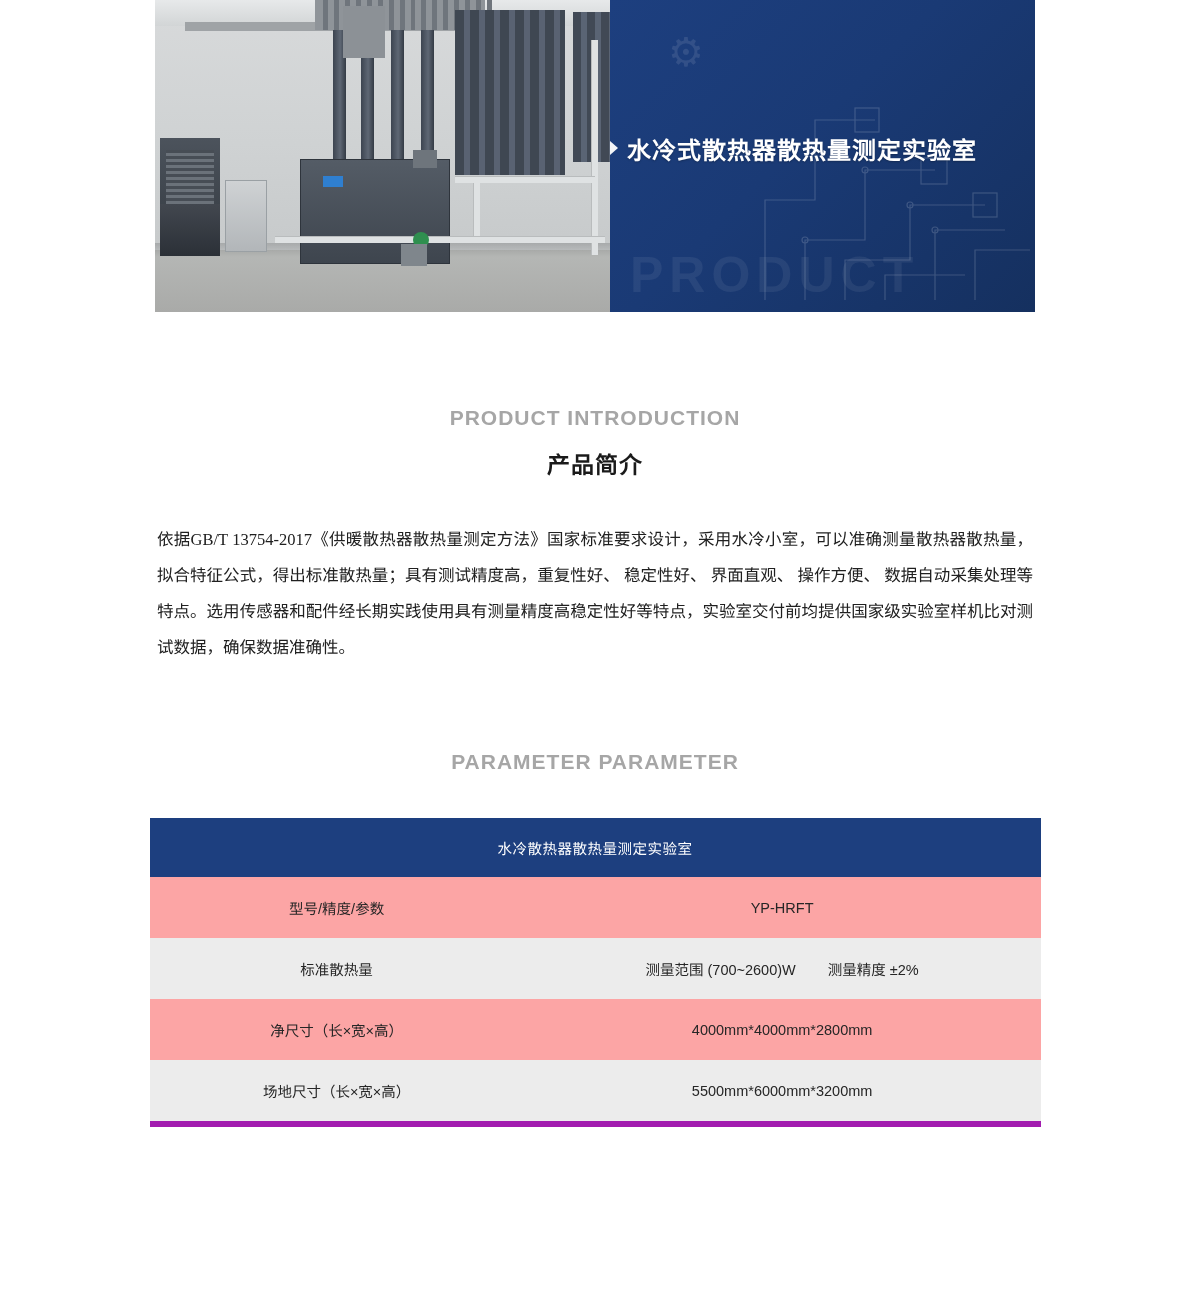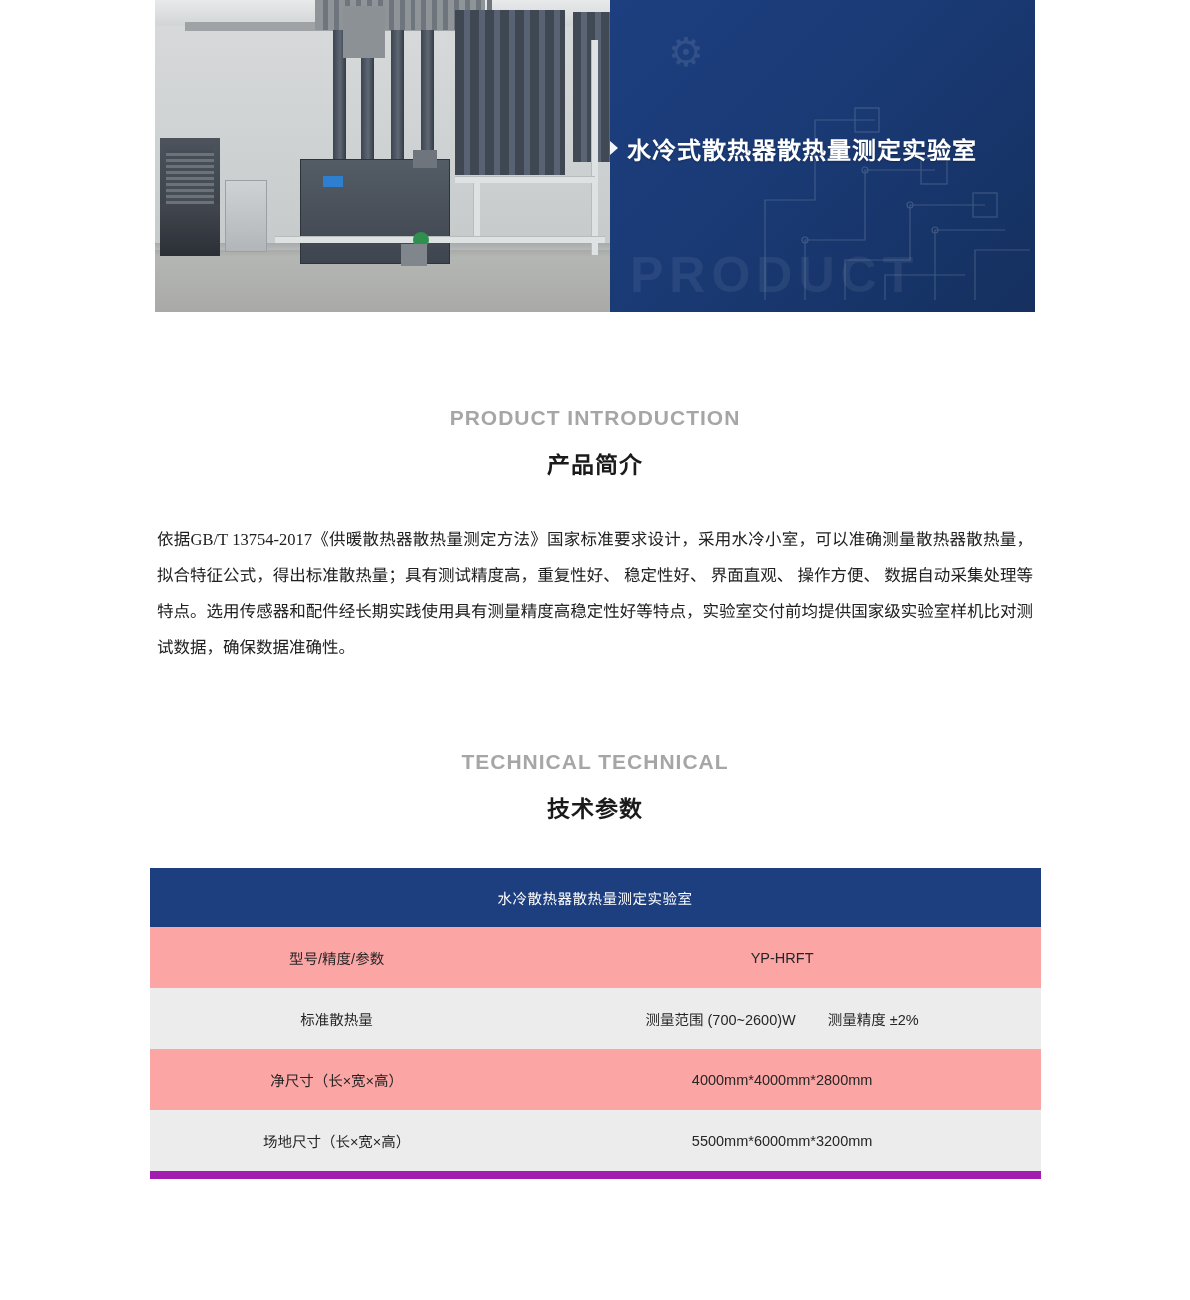--- a/index.html
+++ b/index.html
@@ -197,21 +197,21 @@
     line-height: 36px;
     color: #202020;
     text-align: justify;
     text-justify: inter-ideograph;
   }
 
   
   .table-wrap {
     width: 891px;
     margin: 44px auto 0 auto;
-    border-bottom: 8px solid #a21caf;
+    border-bottom: 6px solid #a21caf;
   }
   table.spec {
     width: 100%;
     border-collapse: collapse;
     table-layout: fixed;
   }
   table.spec caption {
     caption-side: top;
     background: #1d3f7f;
     color: #ffffff;
@@ -318,22 +318,21 @@
         <div class="hero-arrow"></div>
         <div class="hero-title">水冷式散热器散热量测定实验室</div>
       </div>
     </div>
   </div>
 
   <div id="intro-en" class="sec-en">PRODUCT INTRODUCTION</div>
   <div class="sec-cn">产品简介</div>
   <p class="intro-text">依据GB/T 13754-2017《供暖散热器散热量测定方法》国家标准要求设计，采用水冷小室，可以准确测量散热器散热量，拟合特征公式，得出标准散热量；具有测试精度高，重复性好、 稳定性好、 界面直观、 操作方便、 数据自动采集处理等特点。选用传感器和配件经长期实践使用具有测量精度高稳定性好等特点，实验室交付前均提供国家级实验室样机比对测试数据，确保数据准确性。</p>
 
-  <div id="param-en" class="sec-en">TECHNICAL TECHNICAL</div>
-  <div class="sec-cn">技术参数</div>
+  <div id="param-en" class="sec-en">PARAMETER PARAMETER</div>
 
   <div class="table-wrap">
     <table class="spec">
       <caption>水冷散热器散热量测定实验室</caption>
       <tbody>
         <tr class="plain">
           <td class="k">型号/精度/参数</td>
           <td class="v">
             <span class="v-inline">YP-HRFT</span>
           </td>

